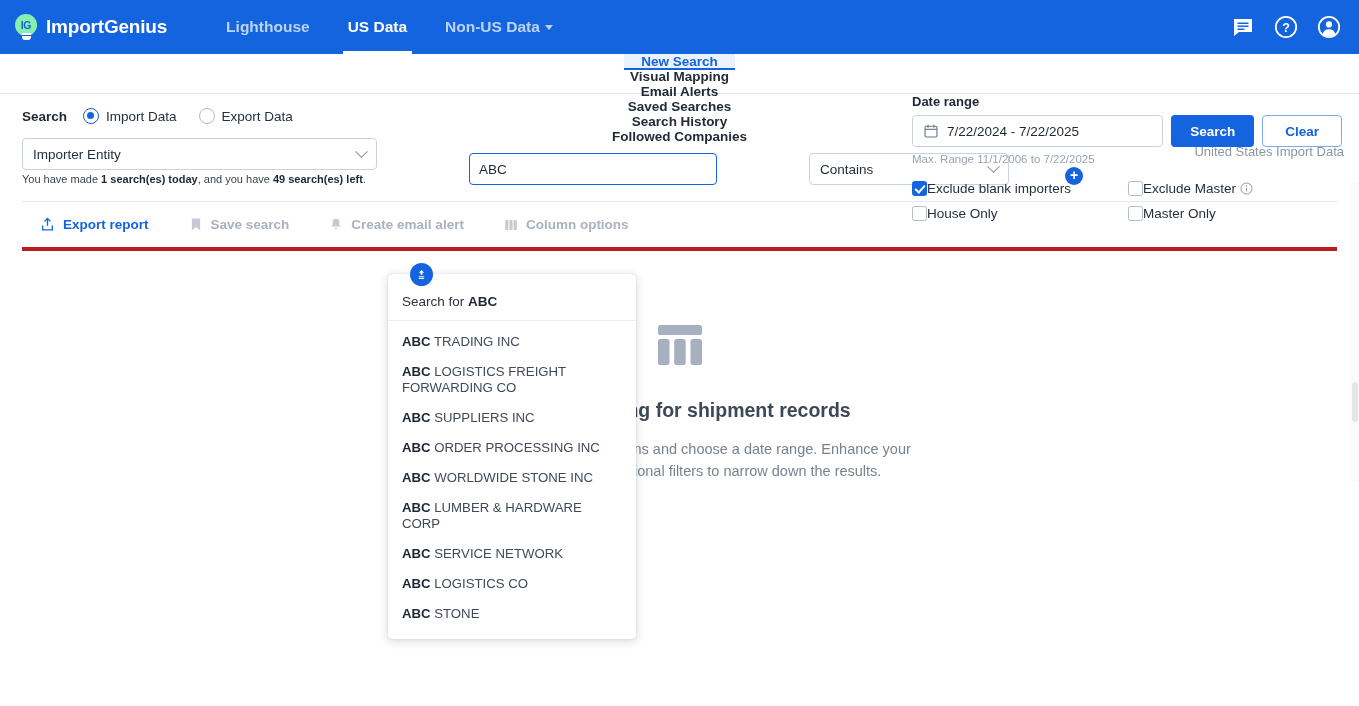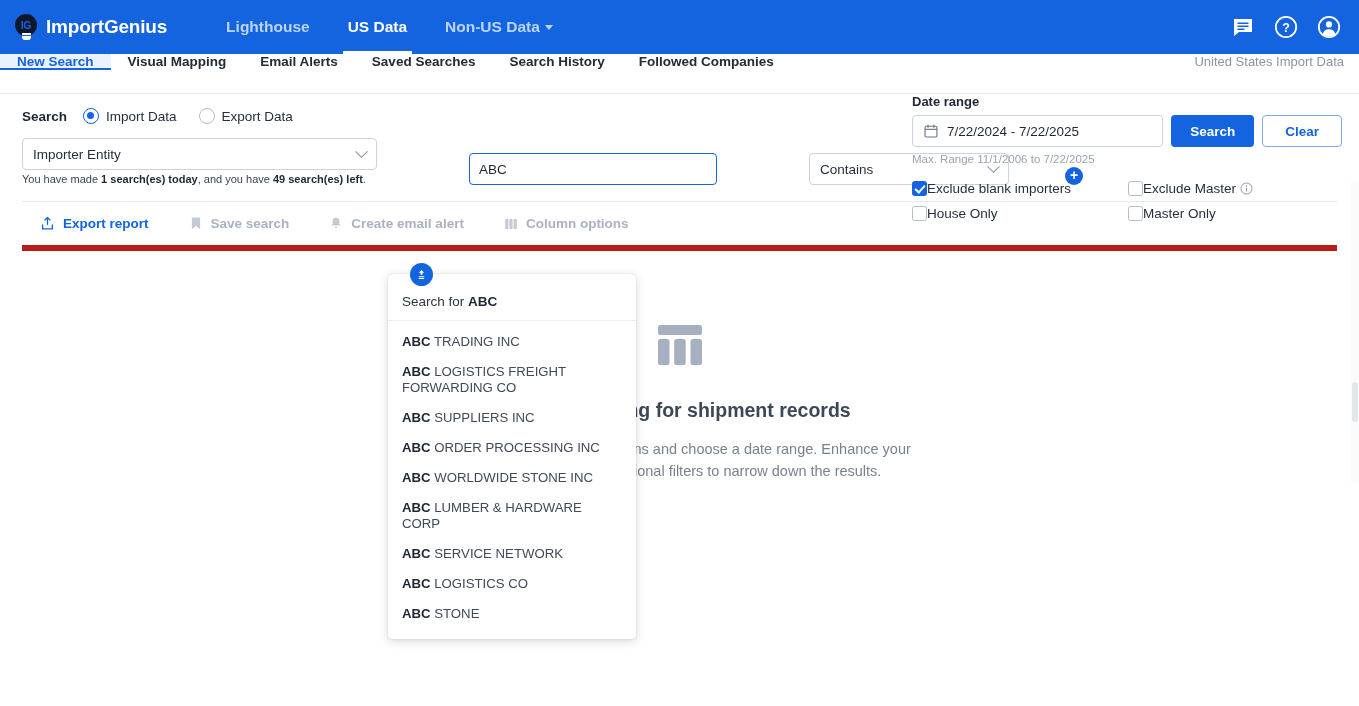--- a/index.html
+++ b/index.html
@@ -20,21 +20,21 @@
     padding: 0 18px 0 14px;
     position: relative;
   }
   .brand { display: flex; align-items: center; gap: 8px; margin-right: 40px; }
   .bulb {
     width: 24px; height: 26px; position: relative;
   }
   .bulb .glass {
     position: absolute; top: 0; left: 1px;
     width: 22px; height: 22px; border-radius: 50%;
-    background: #0f172a;
+    background: #86efac;
     display: flex; align-items: center; justify-content: center;
   }
   .bulb .glass span {
     font-size: 10.5px; font-weight: bold; color: #1464e0; letter-spacing: -0.3px;
   }
   .bulb .base {
     position: absolute; bottom: 0px; left: 7.5px;
     width: 9px; height: 7px; background: #ffffff;
     border-radius: 0 0 3px 3px;
   }
@@ -63,21 +63,21 @@
   }
   .topbar-right {
     margin-left: auto; display: flex; align-items: center; gap: 19px;
   }
   .ticon { width: 24px; height: 24px; cursor: pointer; display:block; }
 
   
   .tabbar {
     height: 40px; background: #ffffff;
     border-bottom: 1px solid #e3e6ea;
-    display: flex; align-items: flex-start; position: relative;
+    display: flex; align-items: center; position: relative; flex-direction: column;
   }
   .tab {
     display: flex; align-items: center; padding: 0 17px;
     font-size: 13.5px; font-weight: bold; color: #222b36;
     cursor: pointer; position: relative; white-space: nowrap;
   }
   .tab + .tab::before {
     content: ""; position: absolute; left: 0; top: 9px; bottom: 9px;
     width: 1px; background: #dfe3e8;
   }
@@ -183,21 +183,21 @@
     content: ""; position: absolute; left: 4.4px; top: 1.2px;
     width: 4px; height: 8px; border-right: 2px solid #fff; border-bottom: 2px solid #fff;
     transform: rotate(42deg);
   }
   .chk-lbl { font-size: 13.5px; color: #25303d; }
   .info-ico { width: 13px; height: 13px; margin-left: 4px; }
 
   
   .toolbar {
     margin: 16px 22px 0 22px; height: 50px;
-    border-top: 1px solid #e6e9ed; border-bottom: 6px solid #b91c1c;
+    border-top: 1px solid #e6e9ed; border-bottom: 4px solid #b91c1c;
     display: flex; align-items: center; gap: 0px; position: relative;
   }
   .tool {
     display: flex; align-items: center; gap: 8px;
     padding: 0 20px; font-size: 13.5px; font-weight: bold;
     color: #aab2bf; cursor: default; white-space: nowrap; position: relative;
   }
   .tool:first-child { padding-left: 18px; }
   .tool.enabled { color: #1464e0; cursor: pointer; }
   .tool + .tool::before {

